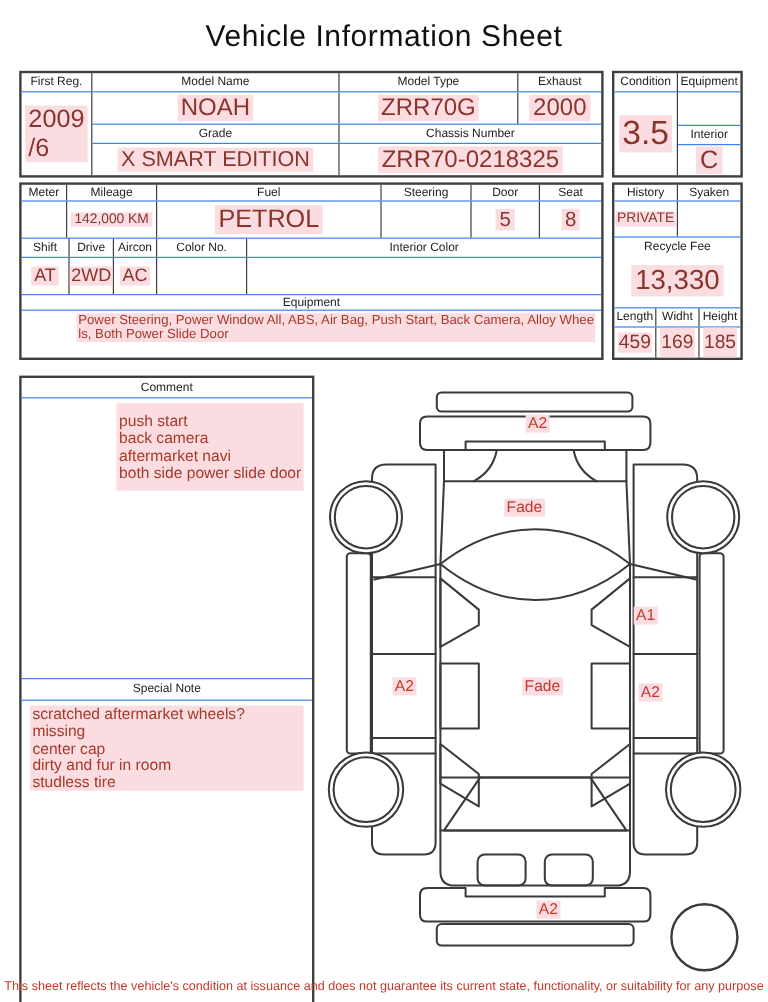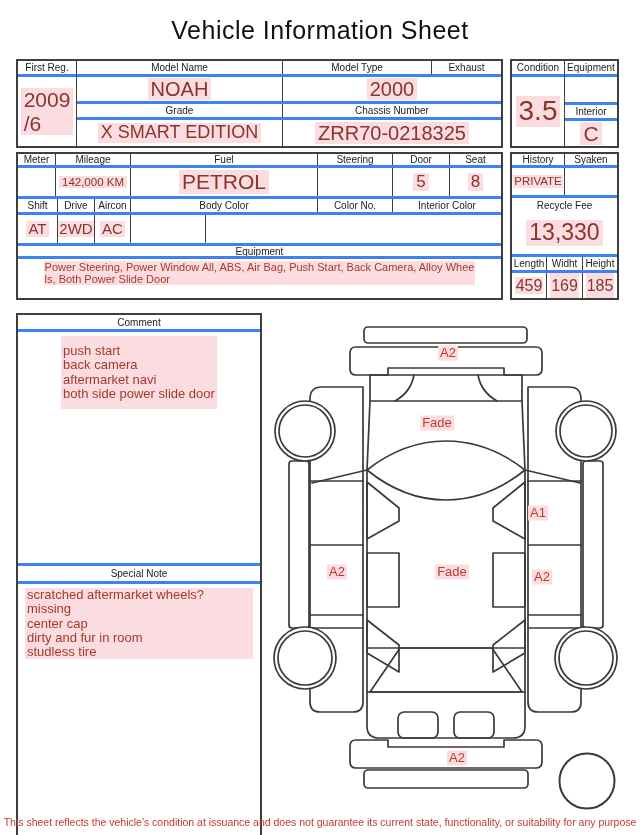--- a/index.html
+++ b/index.html
@@ -4,25 +4,25 @@
 <style>
   html,body{margin:0;padding:0}
   body{width:640px;height:835px;background:#fff;font-family:"Liberation Sans",sans-serif;color:#1a1a1a;position:relative;overflow:hidden}
   .sheet{position:absolute;inset:0;background:#fff}
   .title{position:absolute;left:0;top:16px;width:640px;text-align:center;font-size:25px;letter-spacing:.5px;color:#111}
   .box{position:absolute;border:2px solid #3f3f3f;background:#fff;box-sizing:border-box;display:flex}
   .col{display:flex;flex-direction:column;box-sizing:border-box;min-width:0}
   .row{display:flex;box-sizing:border-box;min-height:0}
   .cell{box-sizing:border-box;display:flex;align-items:center;justify-content:center;overflow:hidden;min-width:0}
   .br{border-right:1px solid #3f3f3f}
-  .bb{border-bottom:3px solid #3b82f6}
+  .bb{border-bottom:1px solid #3b82f6}
   .hdr{font-size:10px;color:#1c1c1c;white-space:nowrap}
   .hl{background:#fbdce1;color:#8a352b;padding:0 3px;white-space:pre-line;text-align:center;line-height:1.1}
   .note{color:#a63a2a}
-  .txtarea{align-items:flex-start;justify-content:center;padding:4px 7px;font-size:13px;line-height:1.22;white-space:pre-line;text-align:left}
+  .txtarea{align-items:flex-start;justify-content:flex-end;padding:4px 7px;font-size:13px;line-height:1.22;white-space:pre-line;text-align:left}
   .dlabel{position:absolute;transform:translate(-50%,-50%);font-size:13px;color:#c3392b;background:#fbdce1;padding:0 2px;line-height:1.15;white-space:nowrap}
   .footer{position:absolute;left:0;top:816px;width:640px;text-align:center;font-size:10.5px;color:#c23b2b}
   svg{display:block}
 </style>
 </head>
 <body>
 
 <div class="sheet">
 
   <div class="title">Vehicle Information Sheet</div>
@@ -37,20 +37,23 @@
     </div>
     <div class="col" style="flex:1">
       <div class="row bb" style="height:16px">
         <div class="cell hdr br" style="width:206px">Model Name</div>
         <div class="cell hdr br" style="width:149px">Model Type</div>
         <div class="cell hdr" style="flex:1">Exhaust</div>
       </div>
       <div class="row bb" style="height:27px">
         <div class="cell br" style="width:206px">
             <span class="hl" style="font-size:20px">NOAH</span>
+          </div>
+        <div class="cell br" style="width:149px">
+            <span class="hl" style="font-size:20px">ZRR70G</span>
           </div>
         <div class="cell" style="flex:1">
             <span class="hl" style="font-size:20px">2000</span>
           </div>
       </div>
       <div class="row bb" style="height:16px">
         <div class="cell hdr br" style="width:206px">Grade</div>
         <div class="cell hdr" style="flex:1">Chassis Number</div>
       </div>
       <div class="row" style="flex:1">
@@ -104,21 +107,20 @@
             <span class="hl" style="font-size:17px">5</span>
           </div>
         <div class="cell" style="flex:1">
             <span class="hl" style="font-size:17px">8</span>
           </div>
       </div>
       <div class="row bb" style="height:16px">
         <div class="cell hdr br" style="width:40px">Shift</div>
         <div class="cell hdr br" style="width:37px">Drive</div>
         <div class="cell hdr br" style="width:36px">Aircon</div>
-        <div class="cell hdr br" style="width:187px">Body Color</div>
         <div class="cell hdr br" style="width:75px">Color No.</div>
         <div class="cell hdr" style="flex:1">Interior Color</div>
       </div>
       <div class="row bb" style="height:31px">
         <div class="cell br" style="width:40px">
             <span class="hl" style="font-size:15px;padding:0 2px">AT</span>
           </div>
         <div class="cell br" style="width:37px">
             <span class="hl" style="font-size:15px;padding:0 1px">2WD</span>
           </div>

